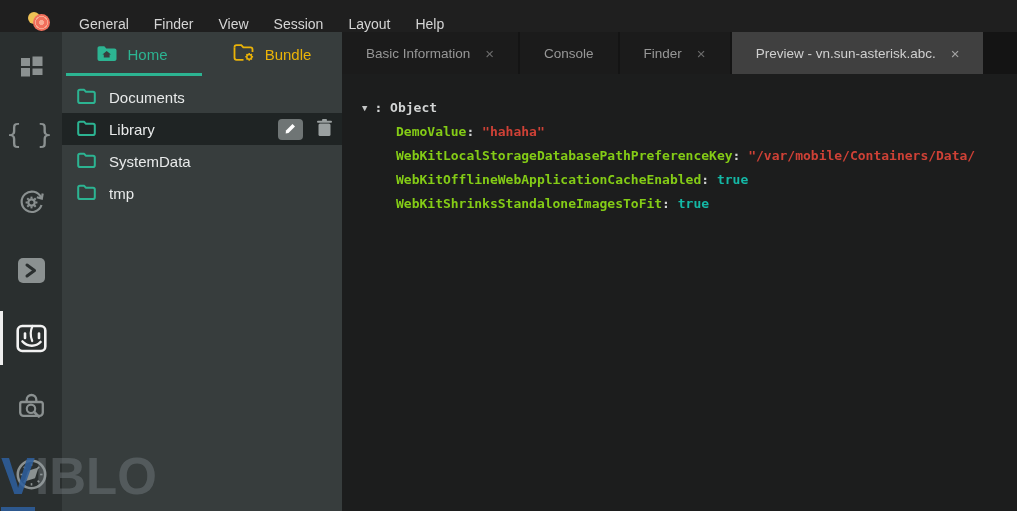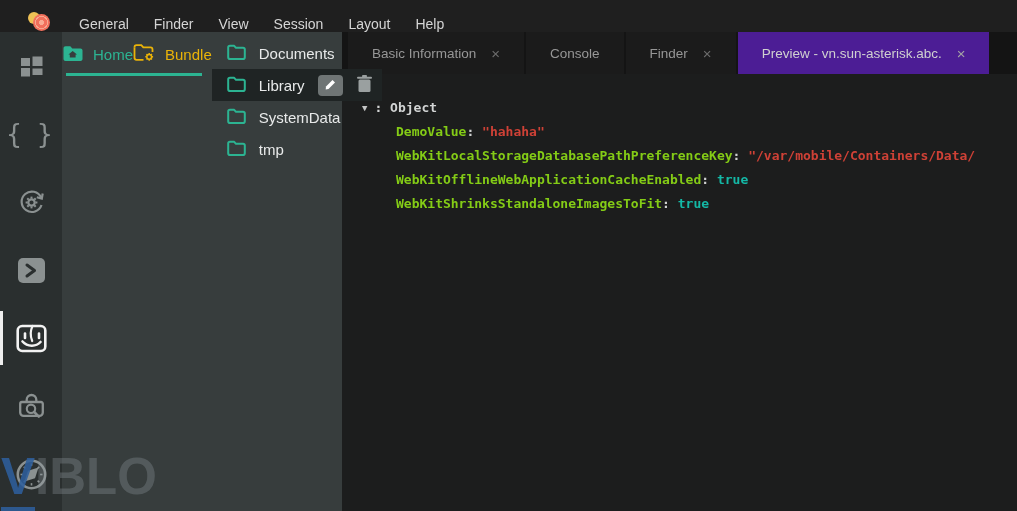--- a/index.html
+++ b/index.html
@@ -20,37 +20,37 @@
 
   
   .sidebar { width:62px; background:#2a2f2f; display:flex; flex-direction:column; align-items:stretch; flex:0 0 auto; }
   .sb-item { height:68px; display:flex; align-items:center; justify-content:center; position:relative; color:#8b9191; }
   .sb-item.active { color:#f2f2f2; }
   .sb-item.active::before { content:""; position:absolute; left:0; top:7px; bottom:7px; width:3px; background:#eeeeee; }
   .sb-item svg { display:block; }
   .braces-glyph { font-family:"DejaVu Sans", sans-serif; font-size:26px; letter-spacing:3px; line-height:1; }
 
   
-  .file-panel { width:280px; background:#373d3d; flex:0 0 auto; display:flex; flex-direction:row; position:relative; }
+  .file-panel { width:280px; background:#373d3d; flex:0 0 auto; display:flex; flex-direction:column; position:relative; }
   .fp-header { height:44px; display:flex; position:relative; }
   .fp-tab { flex:1; display:flex; align-items:center; justify-content:center; gap:10px; color:#eab308; font-size:15px; cursor:default; }
   .fp-tab.active { color:#2cb492; }
   .fp-underline { position:absolute; bottom:0; left:4px; width:136px; height:3px; background:#2cb492; }
   .fp-rows { padding-top:5px; }
   .folder-row { height:32px; display:flex; align-items:center; padding:0 10px 0 15px; gap:13px; color:#e8eaea; font-size:15px; }
   .folder-row.selected { background:#1f2424; }
   .row-actions { margin-left:auto; display:none; align-items:center; gap:14px; }
   .folder-row.selected .row-actions { display:flex; }
   .edit-btn { width:25px; height:21px; border-radius:4px; background:#6f7575; display:flex; align-items:center; justify-content:center; }
 
   
   .main { flex:1; display:flex; flex-direction:column; background:#1c1d1d; min-width:0; }
-  .tab-bar { height:42px; background:#141414; display:flex; align-items:stretch; padding-left:6px; }
+  .tab-bar { height:42px; background:#141414; display:flex; align-items:stretch; }
   .m-tab { display:flex; align-items:center; gap:15px; padding:0 24px; background:#1b1b1b; color:#979797; font-size:13.5px; margin-right:2px; white-space:nowrap; cursor:default; }
-  .m-tab.active { background:#4c1d95; color:#d0d0d0; }
+  .m-tab.active { background:#404040; color:#d0d0d0; }
   .m-tab .close { color:#6d6d6d; font-size:15px; line-height:1; }
   .m-tab.active .close { color:#a5a5a5; }
 
   .content { flex:1; padding:22px 0 16px 20px; font-family:"DejaVu Sans Mono", monospace; font-size:13px; color:#d2d4d4; white-space:nowrap; overflow:hidden;font-weight:bold; }
   .line { height:24px; line-height:24px; }
   .root-line .tri { font-size:9px; color:#c4c6c6; margin-right:7px; vertical-align:1px; cursor:default; }
   .entry { padding-left:34px; }
   .key { color:#84cc16; }
   .colon { color:#cfd1d1; }
   .val-string { color:#ce4136; }

